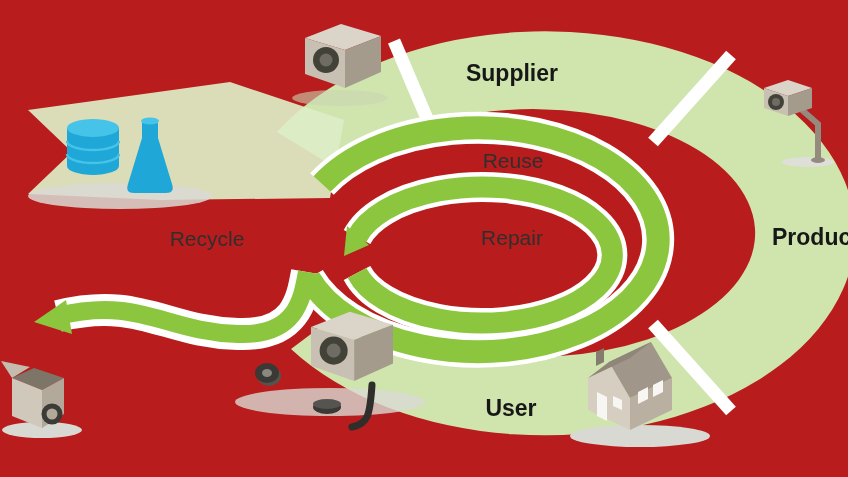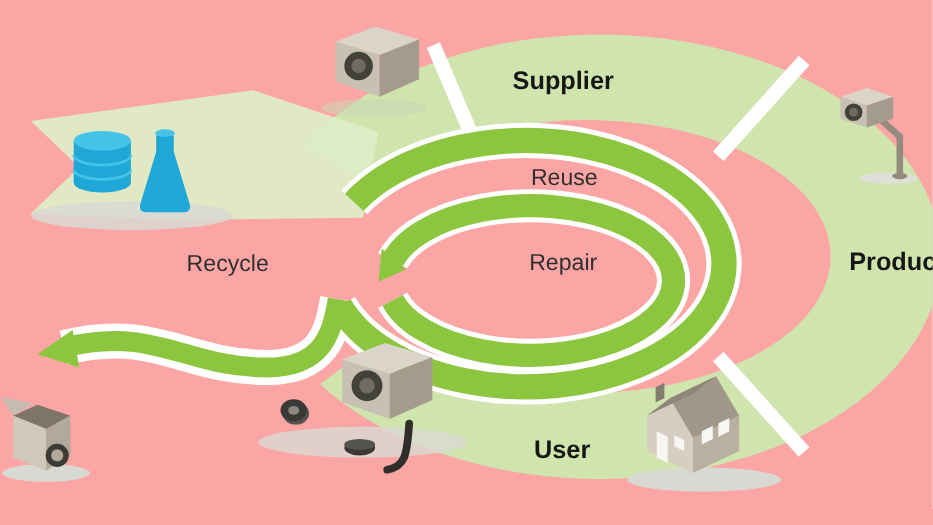--- a/index.html
+++ b/index.html
@@ -1,16 +1,16 @@
 <!DOCTYPE html>
 <html><head>
 <meta charset="utf-8">
 <style>
   html,body{margin:0;padding:0;background:#fff;}
-  .canvas{position:relative;width:848px;height:477px;overflow:hidden;background:#fca5a5;
+  .canvas{position:relative;width:848px;height:477px;overflow:hidden;background:#b91c1c;
           font-family:"Liberation Sans",sans-serif;}
   svg{display:block;}
   .lbl-bold{font-family:"Liberation Sans",sans-serif;font-weight:700;font-size:23px;fill:#171717;}
   .lbl{font-family:"Liberation Sans",sans-serif;font-weight:400;font-size:21px;fill:#2f2f2f;}
   .shadow{fill:#d9d9d3;}
   .face-top{fill:#dad4c9;}
   .face-left{fill:#c8c0b3;}
   .face-right{fill:#a49b8d;}
   .hole-outer{fill:#434239;}
   .hole-inner{fill:#6f6c63;}

